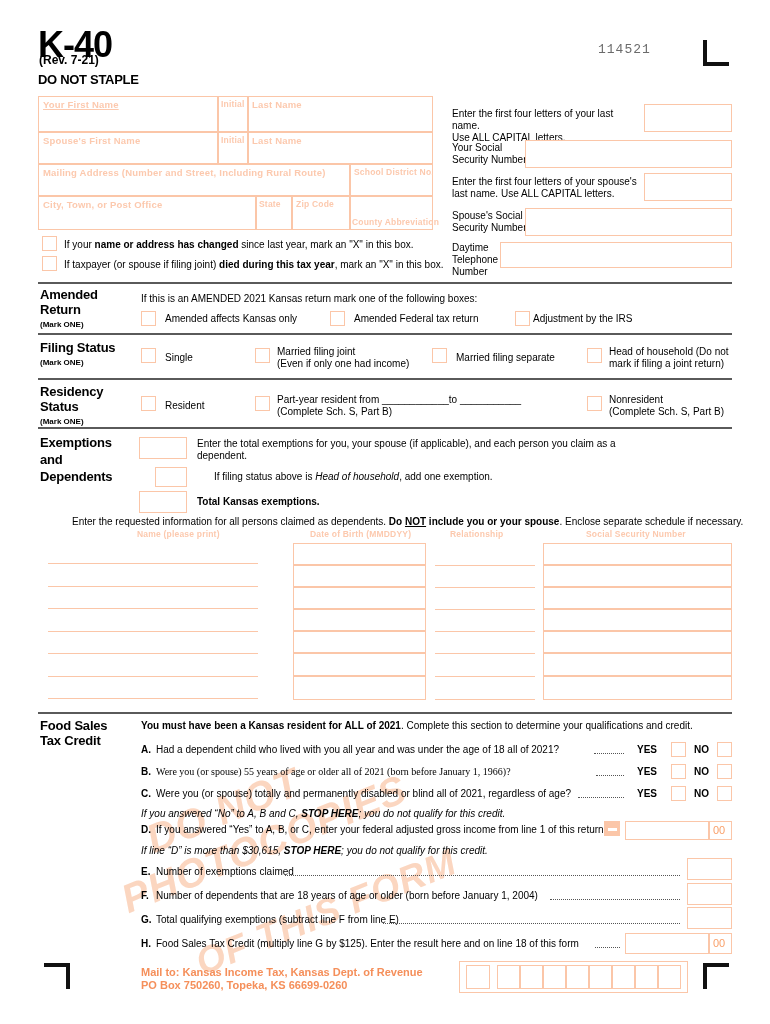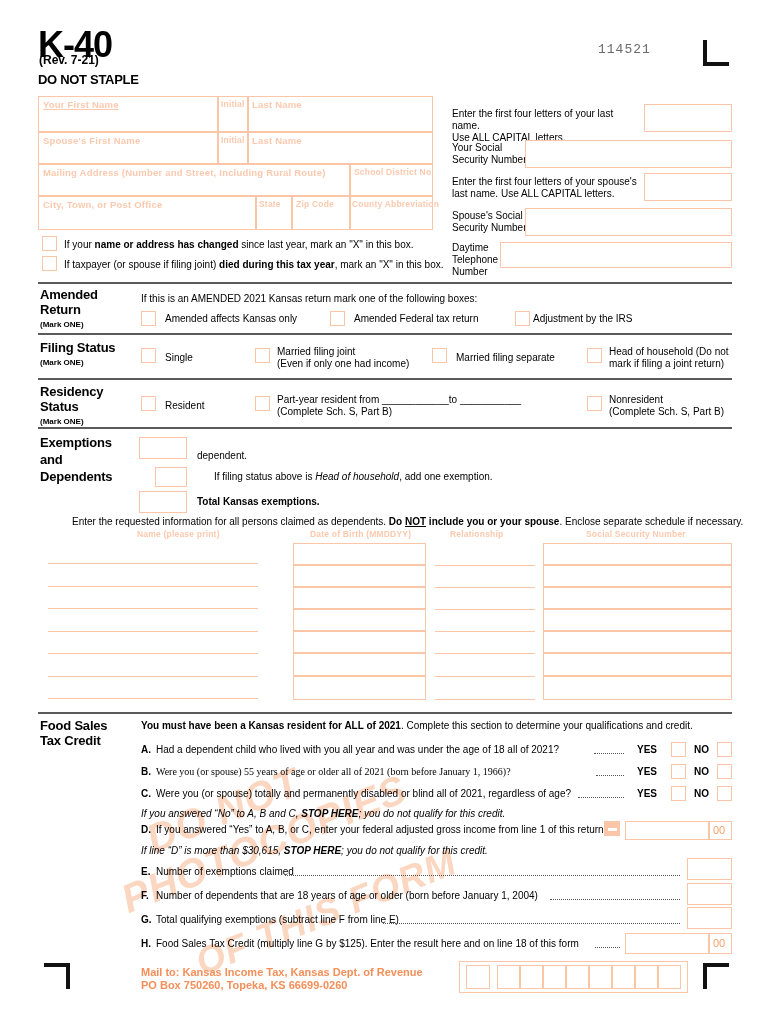--- a/index.html
+++ b/index.html
@@ -177,21 +177,21 @@
   <div class="fbox" style="left:38px;  top:196px; width:218px; height:34px;"></div>
   <div class="flabel" style="left:43px; top:199px;">City, Town, or Post Office</div>
 
   <div class="fbox" style="left:256px; top:196px; width:36px;  height:34px;"></div>
   <div class="flabel" style="left:259px; top:199px; font-size:8.5px;">State</div>
 
   <div class="fbox" style="left:292px; top:196px; width:58px;  height:34px;"></div>
   <div class="flabel" style="left:296px; top:199px; font-size:8.5px;">Zip Code</div>
 
   <div class="fbox" style="left:350px; top:196px; width:83px;  height:34px;"></div>
-  <div class="flabel" style="left:352px; top:199px; font-size:8.5px;">County Abbreviation</div>
+  <div class="flabel" style="left:352px; top:217px; font-size:8.5px;">County Abbreviation</div>
 
   <div class="txt2" style="left:452px; top:108px; width:190px;">
     <span>Enter the first four letters of your last name.</span><br>
     <span>Use ALL CAPITAL letters.</span>
   </div>
   <div class="fbox" style="left:644px; top:104px; width:88px; height:28px;"></div>
 
   <div class="txt2" style="left:452px; top:142px; width:110px;">
     <span>Your Social</span><br>
     <span>Security Number</span>
@@ -295,21 +295,21 @@
   <div class="hr" style="top:427px;"></div>
 
   <div class="sect" style="left:40px; top:434px; line-height:17px;">
     <span>Exemptions</span><br>
     <span>and</span><br>
     <span>Dependents</span>
   </div>
 
   <div class="fbox" style="left:139px; top:437px; width:48px; height:22px;"></div>
   <div class="txt2" style="left:197px; top:438px; width:470px;">
-    <br>
+    <span>Enter the total exemptions for you, your spouse (if applicable), and each person you claim as a</span><br>
     <span>dependent.</span>
   </div>
 
   <div class="fbox" style="left:155px; top:467px; width:32px; height:20px;"></div>
   <div class="txt" style="left:214px; top:471px;">
     <span>If filing status above is </span><span class="i">Head of household</span><span>, add one exemption.</span>
   </div>
 
   <div class="fbox" style="left:139px; top:491px; width:48px; height:22px;"></div>
   <div class="txt b" style="left:197px; top:496px;">Total Kansas exemptions.</div>

